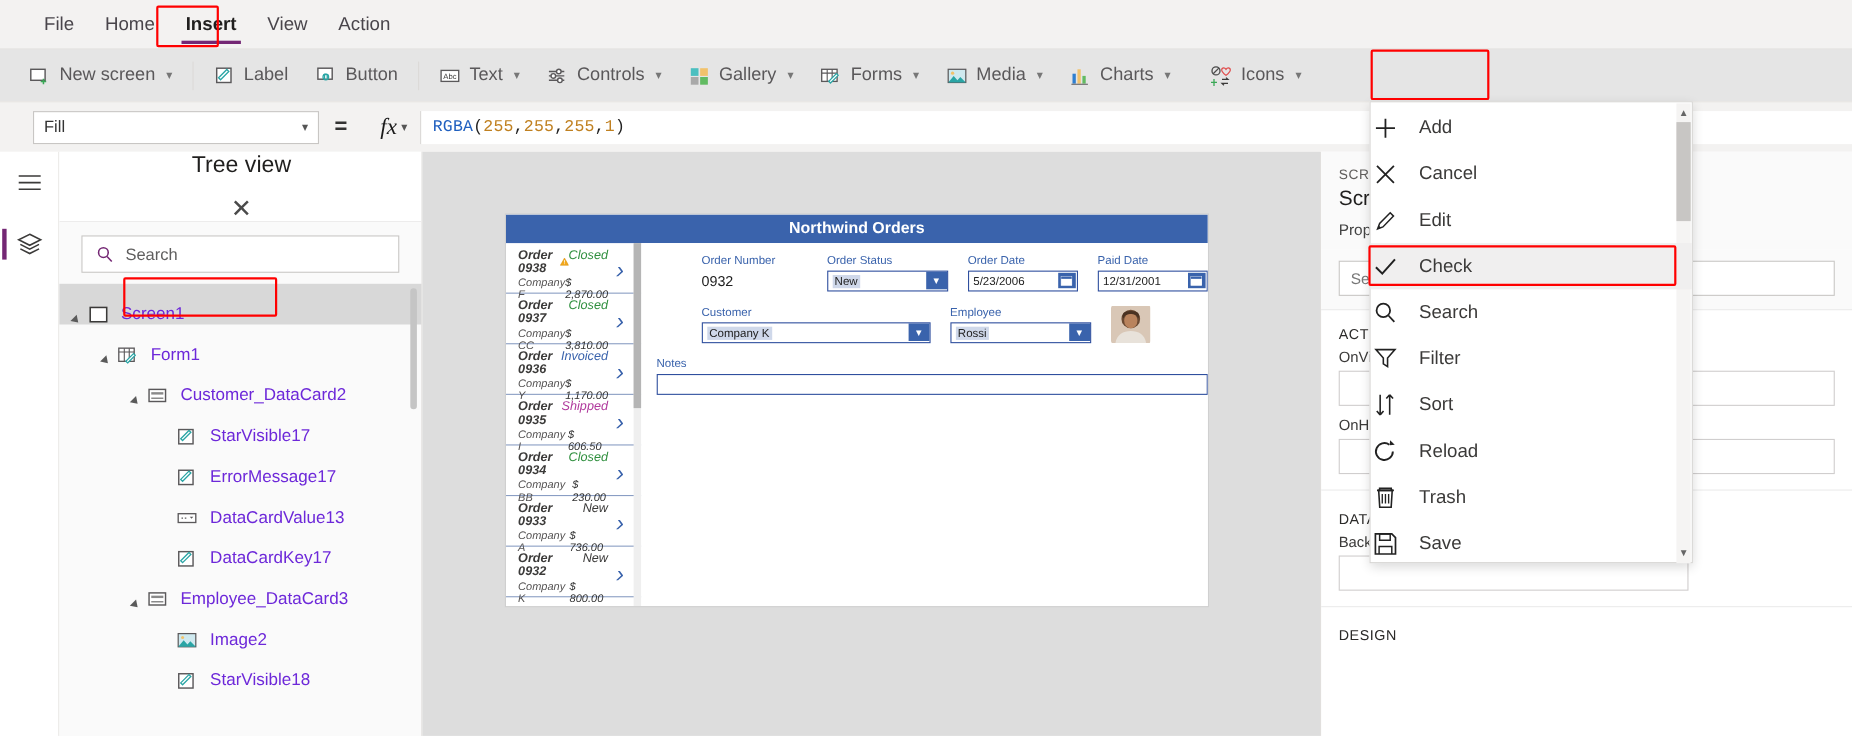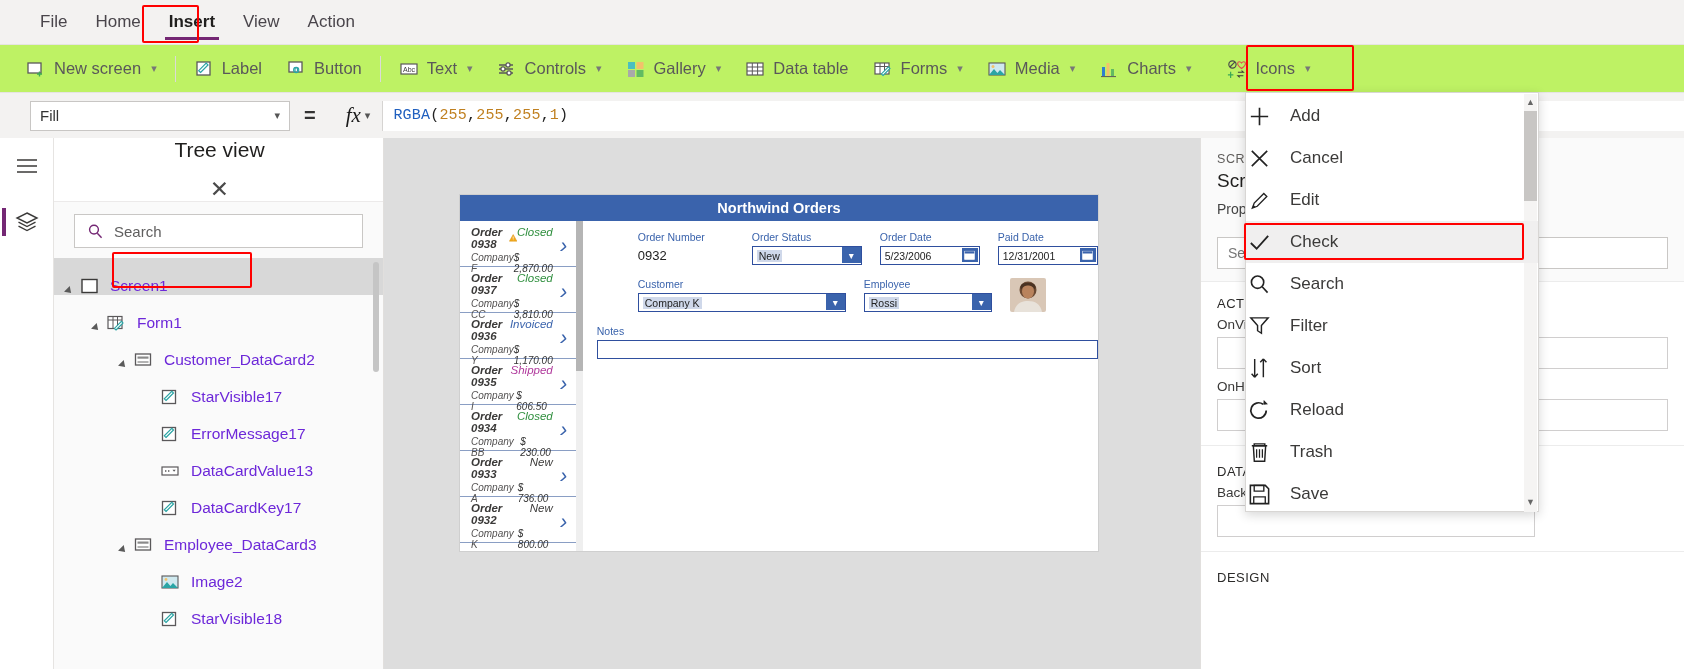--- a/index.html
+++ b/index.html
@@ -29,21 +29,21 @@
     background:#742774;
   }
   .hl-box {
     position:absolute; border:2px solid #ff0000; border-radius:2px;
     pointer-events:none; z-index:60;
   }
 
   
   .ribbon {
     position:absolute; left:0; top:44px; width:1684px; height:48px;
-    background:#bef264; border-top:1px solid #e6e4e2;
+    background:#e5e5e5; border-top:1px solid #e6e4e2;
     display:flex; align-items:center;
   }
   .rb-item {
     display:flex; align-items:center; gap:8px;
     padding:4px 12px; height:38px; white-space:nowrap;
   }
   .rb-label { font-size:16.5px; color:#5a585a; }
   .rb-caret { font-size:11px; color:#777; margin-left:2px; }
   .rb-sep { width:1px; height:26px; background:#dcdad8; margin:0 6px; }
   .rb-ico { width:20px; height:20px; display:block; flex:0 0 auto; }
@@ -283,27 +283,20 @@
       <svg class="rb-ico" viewBox="0 0 20 20">
         <rect x="2" y="3" width="7" height="7" fill="#4bbfc0"></rect>
         <rect x="10.5" y="3" width="7" height="7" fill="#f2c26b"></rect>
         <rect x="2" y="11" width="7" height="7" fill="#a9a9a9"></rect>
         <rect x="10.5" y="11" width="7" height="7" fill="#62bb62"></rect>
       </svg>
       <span class="rb-label">Gallery</span>
       <span class="rb-caret">▾</span>
     </div>
 
-    <div class="rb-item">
-      <svg class="rb-ico" viewBox="0 0 20 20">
-        <rect x="2" y="4" width="16" height="12" fill="#fff" stroke="#5a585a" stroke-width="1.2"></rect>
-        <path d="M2 8h16M2 12h16M7.3 4v12M12.6 4v12" stroke="#5a585a" stroke-width="1"></path>
-      </svg>
-      <span class="rb-label">Data table</span>
-    </div>
 
     <div class="rb-item">
       <svg class="rb-ico" viewBox="0 0 20 20">
         <rect x="2" y="4" width="14" height="11" fill="#fff" stroke="#5a585a" stroke-width="1.2"></rect>
         <path d="M2 7.5h14M7 4v11M11.5 4v11" stroke="#5a585a" stroke-width="1"></path>
         <path d="M10 16.5L17 9.5l-1.6-1.6-7 7z" fill="#fff" stroke="#2aa5a5" stroke-width="1.1"></path>
       </svg>
       <span class="rb-label">Forms</span>
       <span class="rb-caret">▾</span>
     </div>

